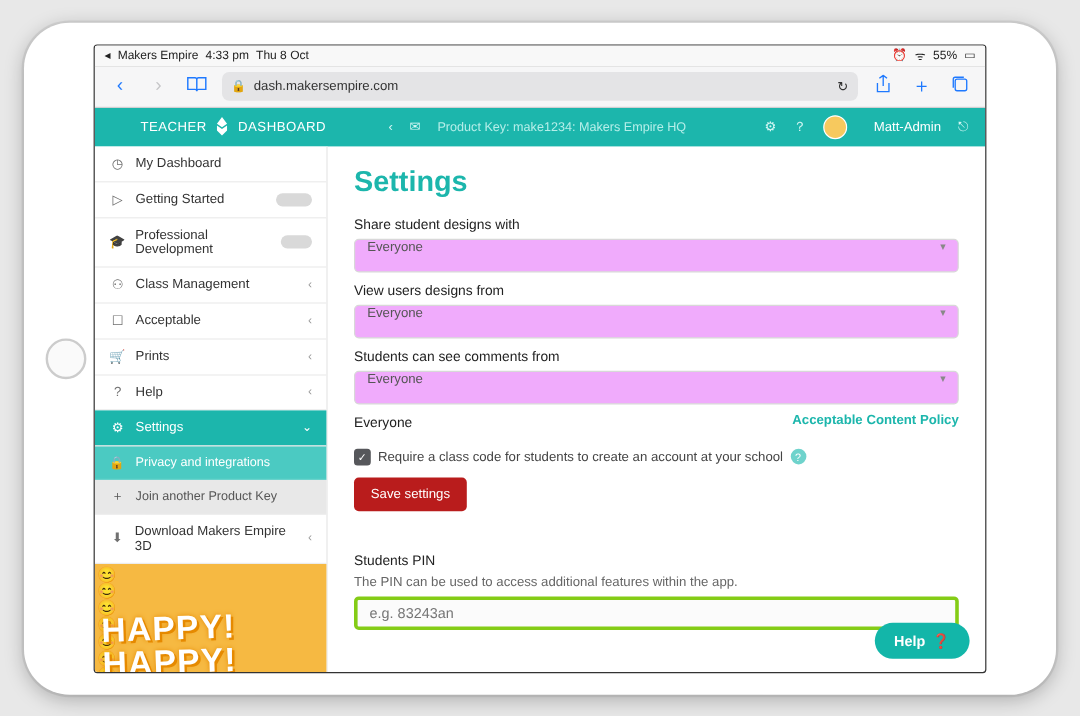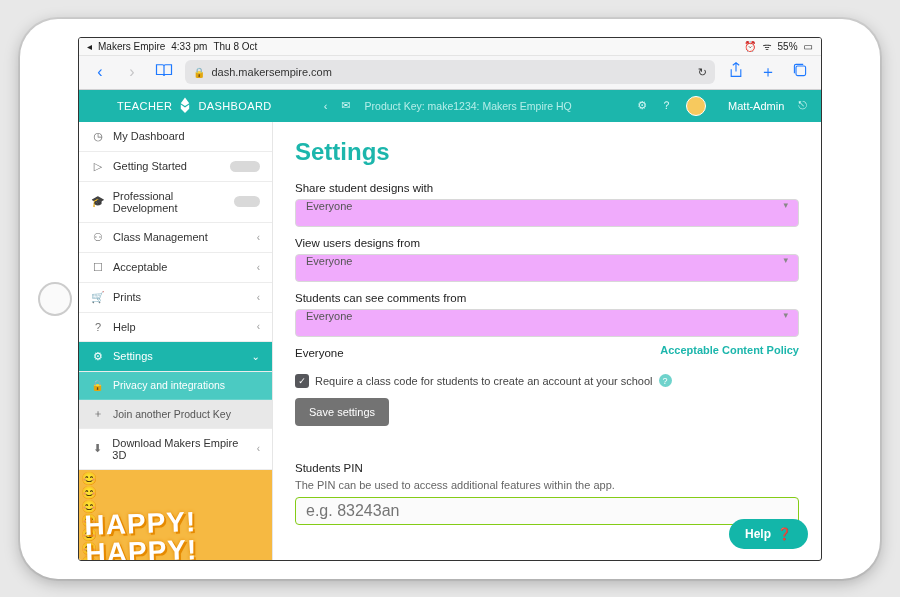--- a/index.html
+++ b/index.html
@@ -43,24 +43,24 @@
   .main{flex:1;padding:16px 22px;overflow:auto;color:#333}
   .page-title{color:#1cb6ac;font-size:24px;font-weight:700;margin-bottom:16px}
   .field-label{font-size:11.5px;font-weight:400;color:#222;margin:10px 0 5px}
   .label-row{display:flex;align-items:center;justify-content:space-between}
   .policy-link{color:#1cb6ac;font-size:11px;font-weight:600}
   .select{width:100%;border:1px solid #d8d8d8;border-radius:4px;height:28px;display:flex;align-items:flex-start;padding:0 10px;font-size:11px;color:#555;background:#f0abfc;position:relative}
   .select::after{content:"▾";position:absolute;right:10px;color:#888;font-size:9px}
   .check-row{display:flex;align-items:center;gap:6px;font-size:11px;color:#444;margin:10px 0}
   .checkbox{width:14px;height:14px;border-radius:3px;background:#56575b;display:flex;align-items:center;justify-content:center;color:#fff;font-size:9px}
   .help-q{width:13px;height:13px;border-radius:50%;background:#6fd3cc;color:#fff;font-size:9px;display:flex;align-items:center;justify-content:center}
-  .btn-primary{background:#737373;color:#fff;border:none;border-radius:4px;padding:8px 14px;font-size:11px;cursor:pointer}
+  .btn-primary{background:#b91c1c;color:#fff;border:none;border-radius:4px;padding:8px 14px;font-size:11px;cursor:pointer}
   .section-gap{height:26px}
   .subtext{font-size:11px;color:#666;margin:2px 0 6px}
-  .input{width:100%;border:1px solid #84cc16;border-radius:4px;height:28px;padding:0 10px;font-size:16px;background:#fbfbfb;color:#999}
+  .input{width:100%;border:3px solid #84cc16;border-radius:4px;height:28px;padding:0 10px;font-size:12px;background:#fbfbfb;color:#999}
   .help-fab{position:absolute;right:72px;bottom:30px;background:#13b6a9;color:#fff;border-radius:22px;padding:8px 16px;font-size:12px;font-weight:600;display:flex;align-items:center;gap:6px}
 </style>
 </head>
 <body>
 
 <div class="ipad">
   <div class="home-button"></div>
   <div class="screen">
 
     <div class="statusbar">

